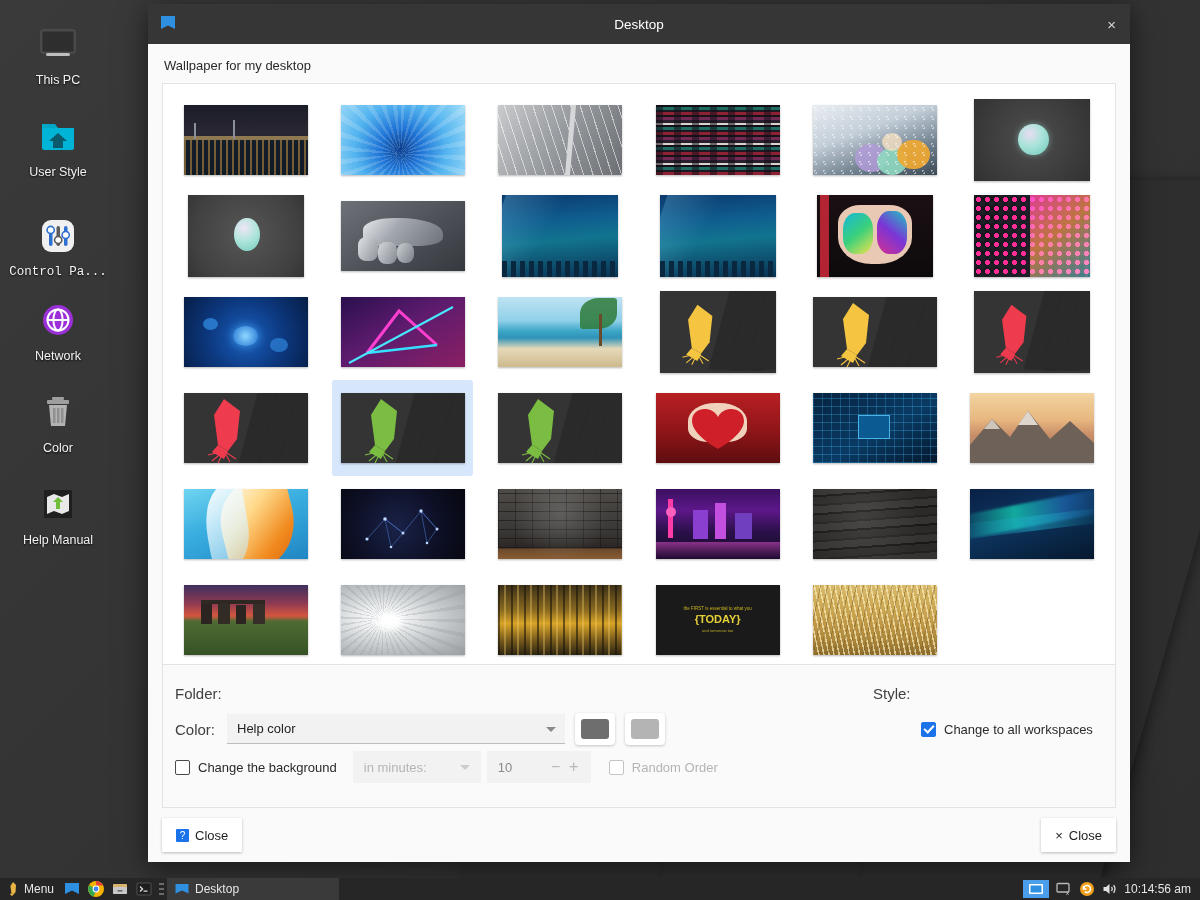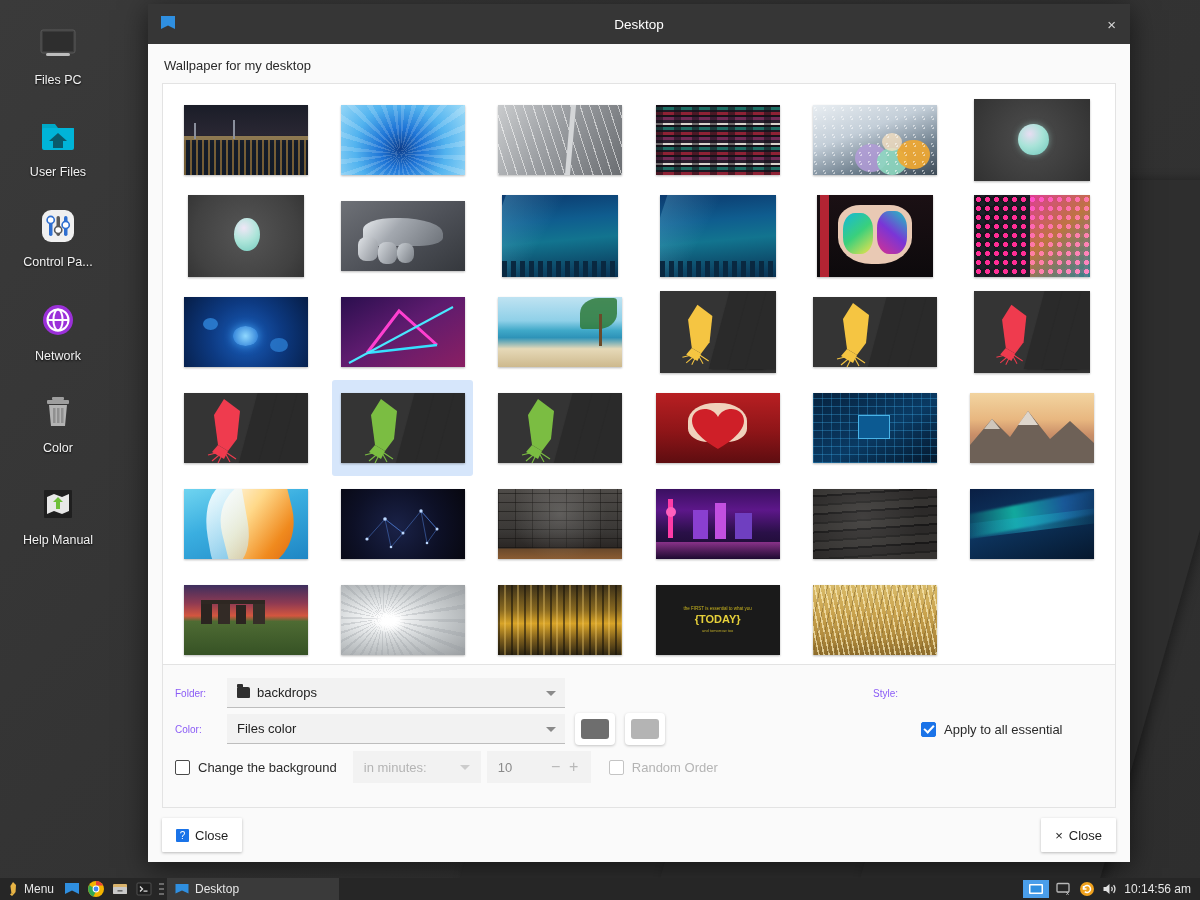--- a/index.html
+++ b/index.html
@@ -196,22 +196,22 @@
     border-top: none;
     position: relative;
     padding: 10px 12px 6px 12px;
   }
   .ctl-row {
     display: flex;
     align-items: center;
     height: 36px;
   }
   .ctl-label {
-    font-size: 10px;
-    color: #8b5cf6;
+    font-size: 15px;
+    color: #404040;
     width: 52px;
     flex: 0 0 auto;
   }
   .combo {
     position: relative;
     height: 30px;
     background: #f2f2f2;
     border-bottom: 1px solid #bdbdbd;
     display: flex;
     align-items: center;
@@ -406,35 +406,35 @@
 <div id="desktop-icons">
 
   <div class="desk-icon" style="top:20px;">
     <div class="glyph">
       <svg viewBox="0 0 48 48" width="48" height="48">
         <rect x="7" y="10" width="34" height="23" rx="2" fill="#3b3b3b" stroke="#5a5a5a" stroke-width="1"></rect>
         <rect x="9" y="12" width="30" height="19" fill="#2e2e2e"></rect>
         <rect x="12" y="33" width="24" height="3" rx="1.5" fill="#bdbdbd"></rect>
       </svg>
     </div>
-    <div class="label">Files PC</div>
+    <div class="label">This PC</div>
   </div>
 
   <div class="desk-icon" style="top:112px;">
     <div class="glyph">
       <svg viewBox="0 0 48 48" width="48" height="48">
         <path d="M8 12 h13 l3 4 h16 v4 H8 Z" fill="#00a8c6"></path>
         <rect x="8" y="16" width="32" height="22" rx="2" fill="#00b4d8"></rect>
         <path d="M24 21 l9 8 h-4 v7 h-10 v-7 h-4 Z" fill="#0a5a6b"></path>
       </svg>
     </div>
-    <div class="label">User Files</div>
-  </div>
-
-  <div class="desk-icon" style="top:202px;">
+    <div class="label">User Style</div>
+  </div>
+
+  <div class="desk-icon" style="top:212px;font-family:Liberation Mono, monospace;">
     <div class="glyph">
       <svg viewBox="0 0 48 48" width="48" height="48">
         <rect x="8" y="8" width="32" height="32" rx="9" fill="#f0f0f0"></rect>
         <rect x="15" y="14" width="3.5" height="20" rx="1.7" fill="#2f6fd0"></rect>
         <circle cx="16.7" cy="18" r="3.6" fill="#ffffff" stroke="#2f6fd0" stroke-width="1.6"></circle>
         <rect x="22.5" y="14" width="3.5" height="20" rx="1.7" fill="#5a5a5a"></rect>
         <circle cx="24.2" cy="28" r="3.6" fill="#ffffff" stroke="#5a5a5a" stroke-width="1.6"></circle>
         <rect x="30" y="14" width="3.5" height="20" rx="1.7" fill="#2f6fd0"></rect>
         <circle cx="31.7" cy="23" r="3.6" fill="#ffffff" stroke="#2f6fd0" stroke-width="1.6"></circle>
       </svg>
@@ -855,31 +855,26 @@
      <div style="position:absolute;inset:0;background:repeating-linear-gradient(102deg,rgba(120,92,36,.45) 0 1px,transparent 1px 7px)"></div>
             </div>
           </div>
         </div>
     </div>
 
     <div id="controls">
 
       <div class="ctl-row">
         <div class="ctl-label">Folder:</div>
-        <div class="combo folder">
-          <span class="folder-ico"></span>
-          <span>backdrops</span>
-          <span class="arrow"></span>
-        </div>
       </div>
 
       <div class="ctl-row">
         <div class="ctl-label">Color:</div>
         <div class="combo color">
-          <span>Files color</span>
+          <span>Help color</span>
           <span class="arrow"></span>
         </div>
         <div class="swatch-btn">
           <div class="sw" id="sw1" style="background: rgb(110, 110, 110);"></div>
         </div>
         <div class="swatch-btn">
           <div class="sw" id="sw2" style="background: rgb(180, 180, 180);"></div>
         </div>
       </div>
 
@@ -901,21 +896,21 @@
         <div class="cbox disabled" style="margin-left:18px;"></div>
         <div class="cb-text disabled">Random Order</div>
       </div>
 
       <div id="right-controls">
         <div class="right-row">
           <div class="ctl-label">Style:</div>
         </div>
         <div class="right-row" style="padding-left:48px;">
           <div class="cbox checked"></div>
-          <div class="cb-text">Apply to all essential</div>
+          <div class="cb-text">Change to all workspaces</div>
         </div>
       </div>
 
     </div>
   </div>
 
   <div id="footer">
     <div class="btn">
       <span class="help-ico">?</span>
       <span>Close</span>

